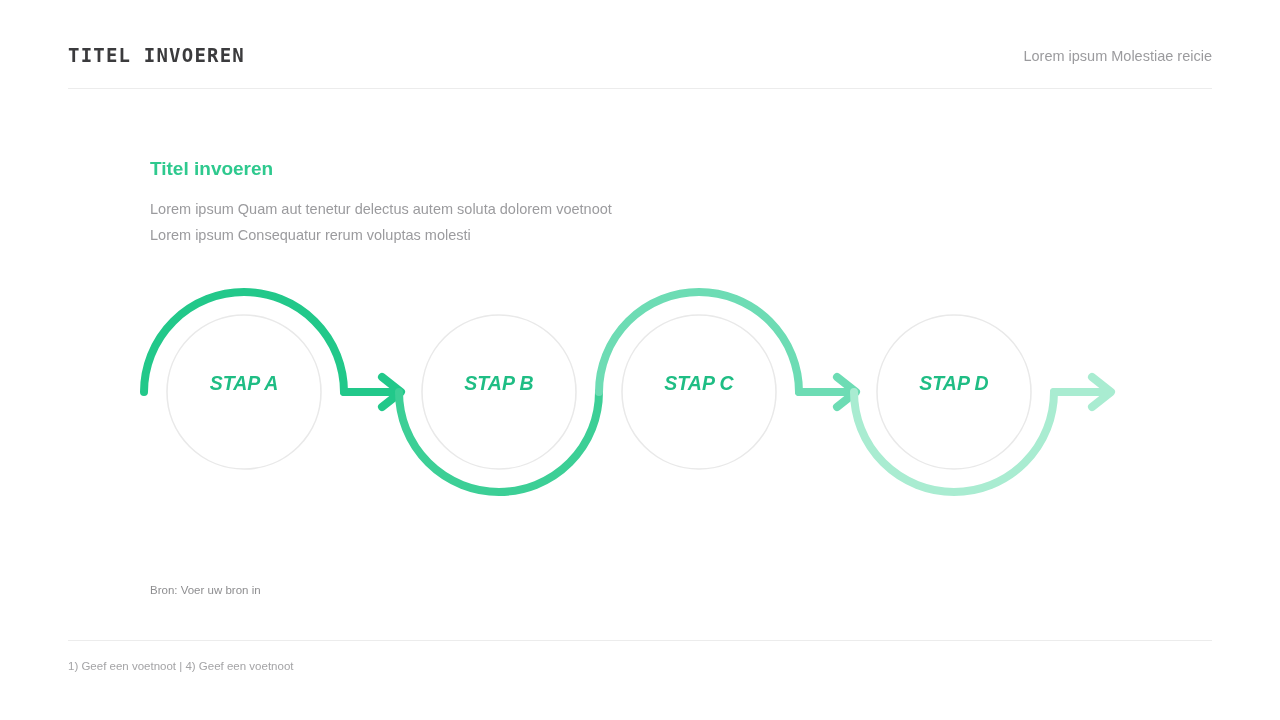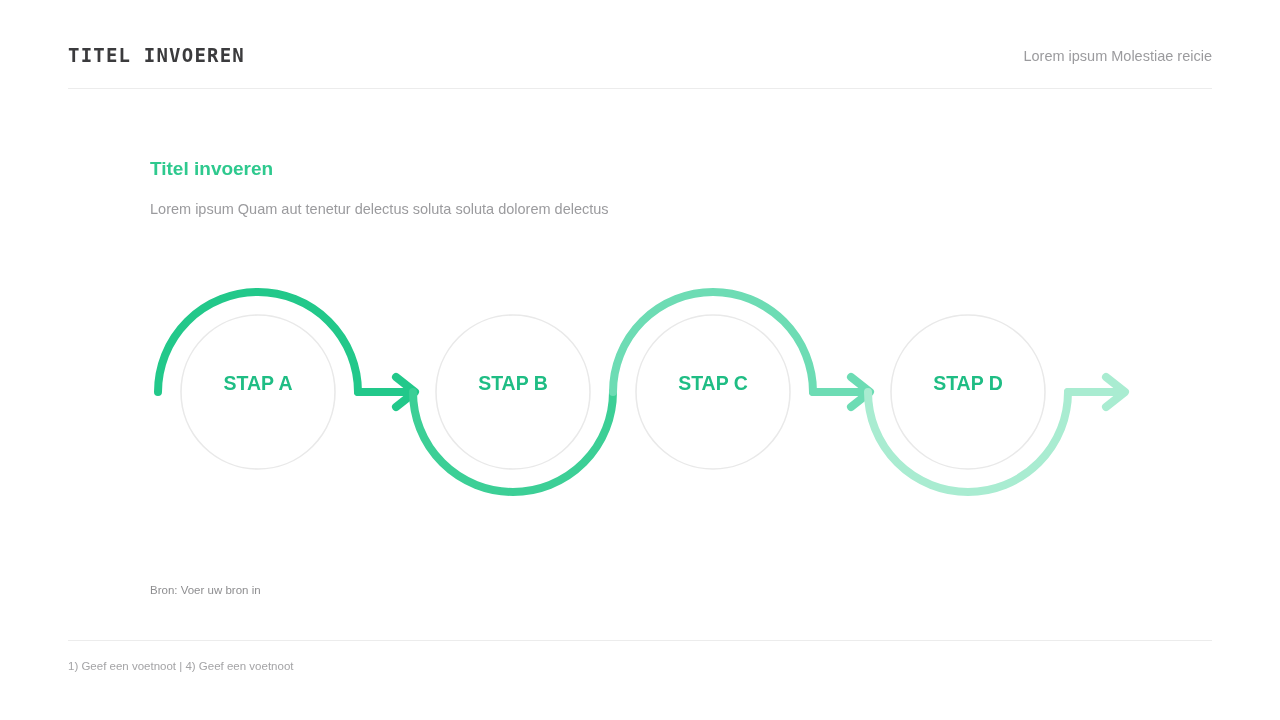--- a/index.html
+++ b/index.html
@@ -69,24 +69,25 @@
   .body-line {
     font-size: 14.5px;
     color: #9b9b9e;
     line-height: 26px;
     white-space: nowrap;
   }
 
   
   .diagram {
     position: absolute;
-    left: 116px;
+    left: 102px;
     top: 270px;
     width: 1060px;
     height: 250px;
+    font-style: italic;
   }
   .diagram svg { display: block; }
 
   .step-label {
     font-family: "Liberation Sans", sans-serif;
     font-size: 19.5px;
     font-weight: bold;
     fill: #1fbd84;
     text-anchor: middle;
     dominant-baseline: middle;
@@ -123,21 +124,22 @@
 <body>
 
 <div class="slide-header">
   <div class="slide-title">TITEL INVOEREN</div>
   <div class="header-right">Lorem ipsum Molestiae reicie</div>
 </div>
 <div class="header-rule"></div>
 
 <div class="body-block">
   <div class="body-heading">Titel invoeren</div>
-  <div class="body-line">Lorem ipsum Quam aut tenetur delectus soluta soluta dolorem delectus</div>
+  <div class="body-line">Lorem ipsum Quam aut tenetur delectus autem soluta dolorem voetnoot</div>
+  <div class="body-line">Lorem ipsum Consequatur rerum voluptas molesti</div>
 </div>
 
 <div class="diagram">
   <svg width="1060" height="250" viewBox="0 0 1060 250" xmlns="http://www.w3.org/2000/svg">
 
     <g>
       <path d="M 42 122 A 100 100 0 0 1 242 122 L 242 122" fill="none" stroke="#22c88a" stroke-width="8" stroke-linecap="round"></path>
       <path d="M 242 122 L 297 122" fill="none" stroke="#22c88a" stroke-width="8" stroke-linecap="round"></path>
       <path d="M 280 107 L 299 122 L 280 137" fill="none" stroke="#22c88a" stroke-width="8" stroke-linecap="round" stroke-linejoin="round"></path>
       <circle cx="142" cy="122" r="77" fill="#ffffff" stroke="#e9e9e9" stroke-width="1.6"></circle>

